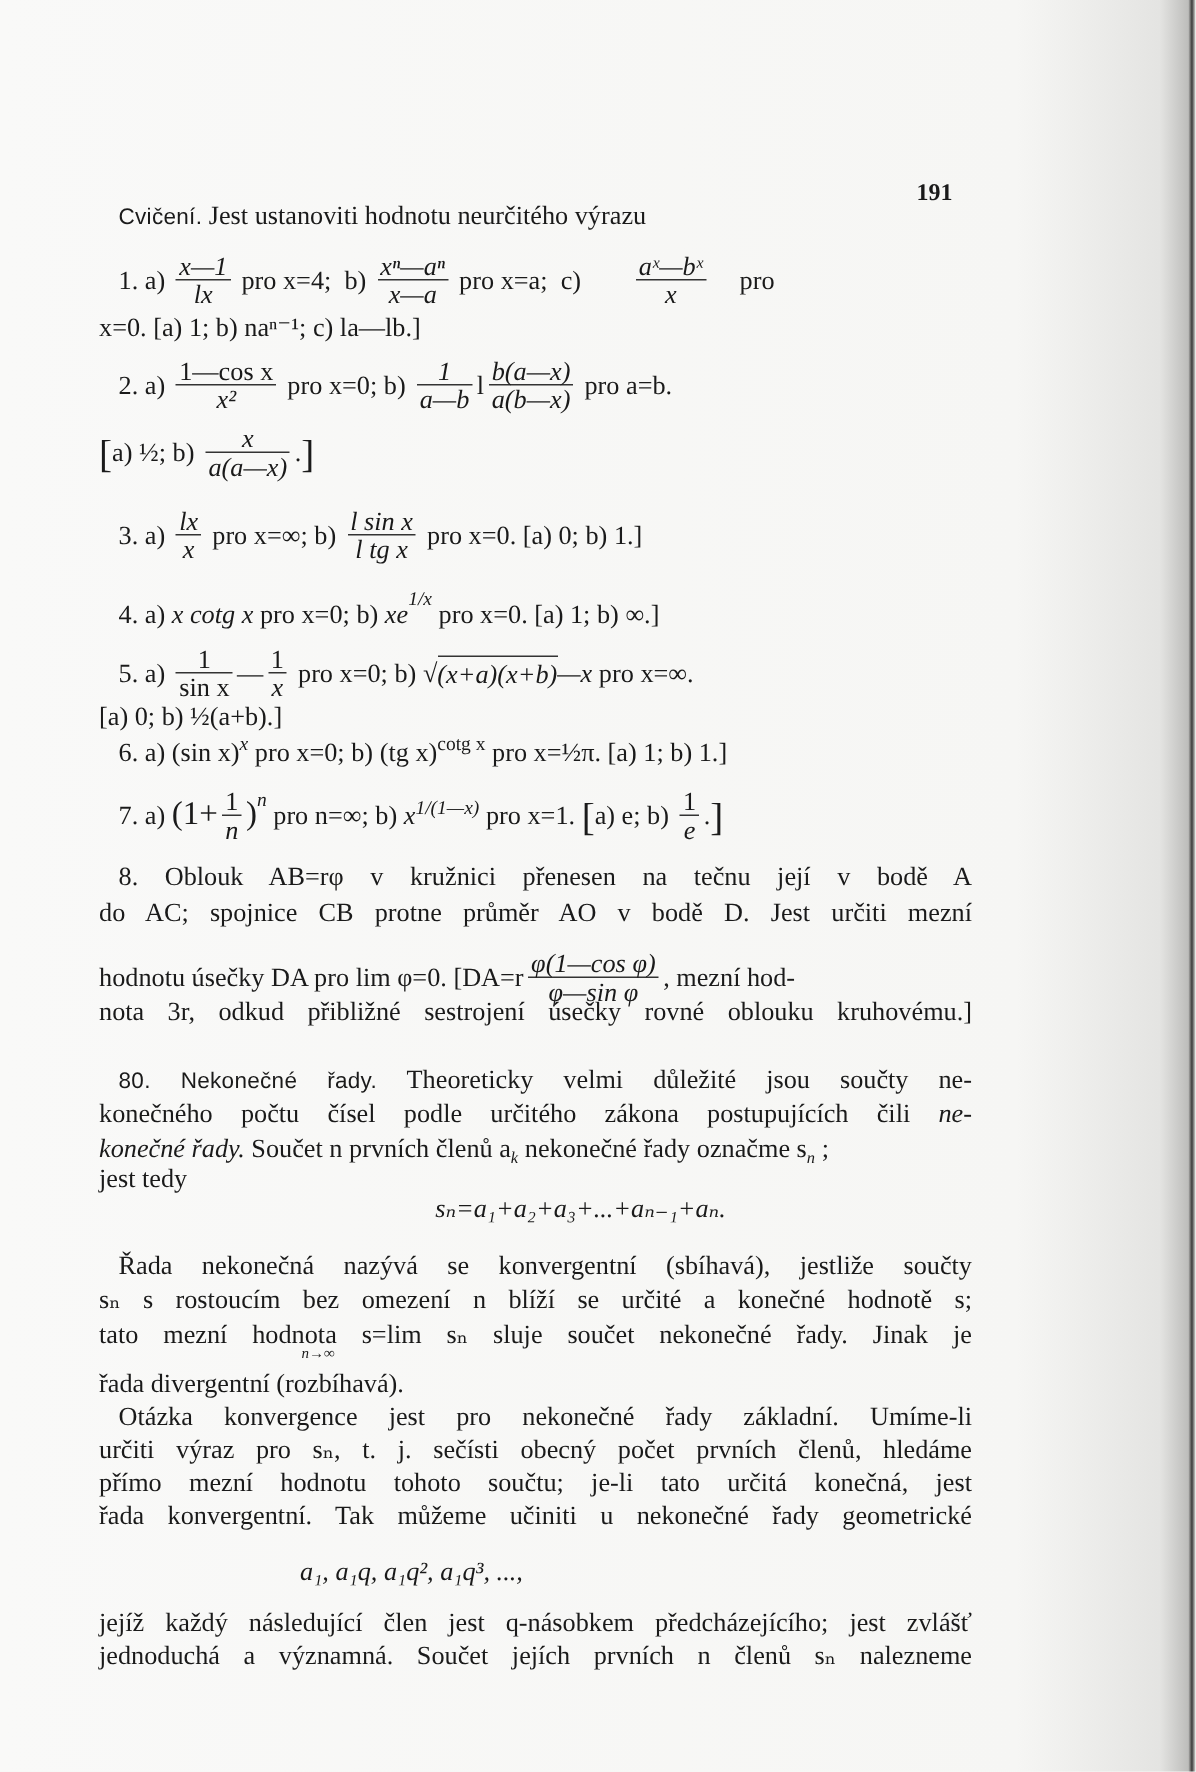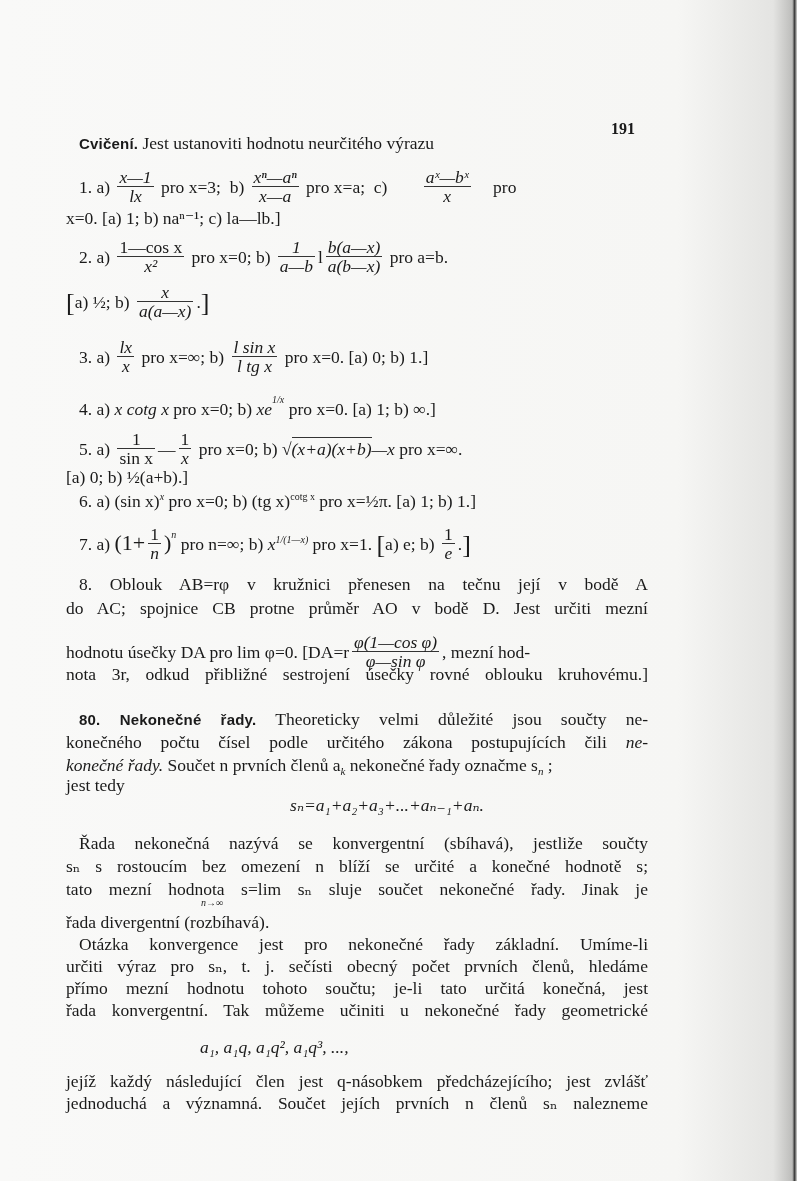--- a/index.html
+++ b/index.html
@@ -10,26 +10,26 @@
     color: #1a1a1a;
     position: relative;
   }
   .page {
     position: absolute; left: 0; top: 0; width: 797px; height: 1181px;
     background: linear-gradient(to right, #f9f9f8 0%, #f6f6f4 85%, #e4e4e2 97%, #bdbdbb 99.4%, #3a3a3a 99.7%, #d8d8d6 100%);
   }
   .line { position: absolute; white-space: nowrap; font-size: 17.5px; line-height: 22px; }
   .justify { text-align: justify; text-align-last: justify; width: 582px; left: 66px; }
   i, .m { font-style: italic; }
-  .b { font-family: "Liberation Sans", "DejaVu Sans", sans-serif; font-weight: bold; font-size: 15px; letter-spacing: 0.2px; }
+  .b { font-family: "Liberation Sans", "DejaVu Sans", sans-serif; font-weight: normal; font-size: 15px; letter-spacing: 0.2px; }
   .pn { position: absolute; left: 611px; top: 78px; font-size: 16px; font-weight: bold; font-family: Liberation Serif, serif; margin-top: 42px; }
   .frac { display: inline-block; vertical-align: middle; text-align: center; margin: 0 3px; position: relative; top: -2px; }
   .frac > span { display: block; line-height: 18px; padding: 0 2px; }
   .frac > span.num { border-bottom: 1px solid #333; }
-  sup { font-size: 10px; vertical-align: 7px; line-height: 0; }
+  sup { font-size: 13px; vertical-align: 7px; line-height: 0; }
   sub { font-size: 11px; vertical-align: -4px; line-height: 0; }
   .sqrt { border-top: 1px solid #333; padding-top: 1px; }
   .bigb { font-size: 26px; line-height: 10px; position: relative; top: 3px; }
   .center { text-align: center; left: 66px; width: 582px; }
   .limsub { position: absolute; font-size: 10px; font-style: italic; }
 </style>
 </head>
 <body>
 
 <div class="page">
@@ -37,21 +37,21 @@
   <div class="pn">191</div>
 
   <div class="line" style="left:79px; top:132px;">
     <span class="b">Cvičení.</span>
     <span>Jest ustanoviti hodnotu neurčitého výrazu</span>
   </div>
 
   <div class="line" style="left:79px; top:170px;">
     <span>1.</span> a)
     <span class="frac m"><span class="num">x—1</span><span>lx</span></span>
-    <span>pro x=3;</span>&nbsp; b)
+    <span>pro x=4;</span>&nbsp; b)
     <span class="frac m"><span class="num">xⁿ—aⁿ</span><span>x—a</span></span>
     <span>pro x=a;</span>&nbsp; c)
     <span class="frac m" style="margin-left:32px;margin-right:18px;"><span class="num">aˣ—bˣ</span><span>x</span></span>
     <span>pro</span>
   </div>
   <div class="line" style="left:66px; top:207px;">x=0. [a) 1; b) naⁿ⁻¹; c) la—lb.]</div>
 
   <div class="line" style="left:79px; top:240px;">
     <span>2.</span> a)
     <span class="frac"><span class="num">1—cos x</span><span class="m">x²</span></span>

